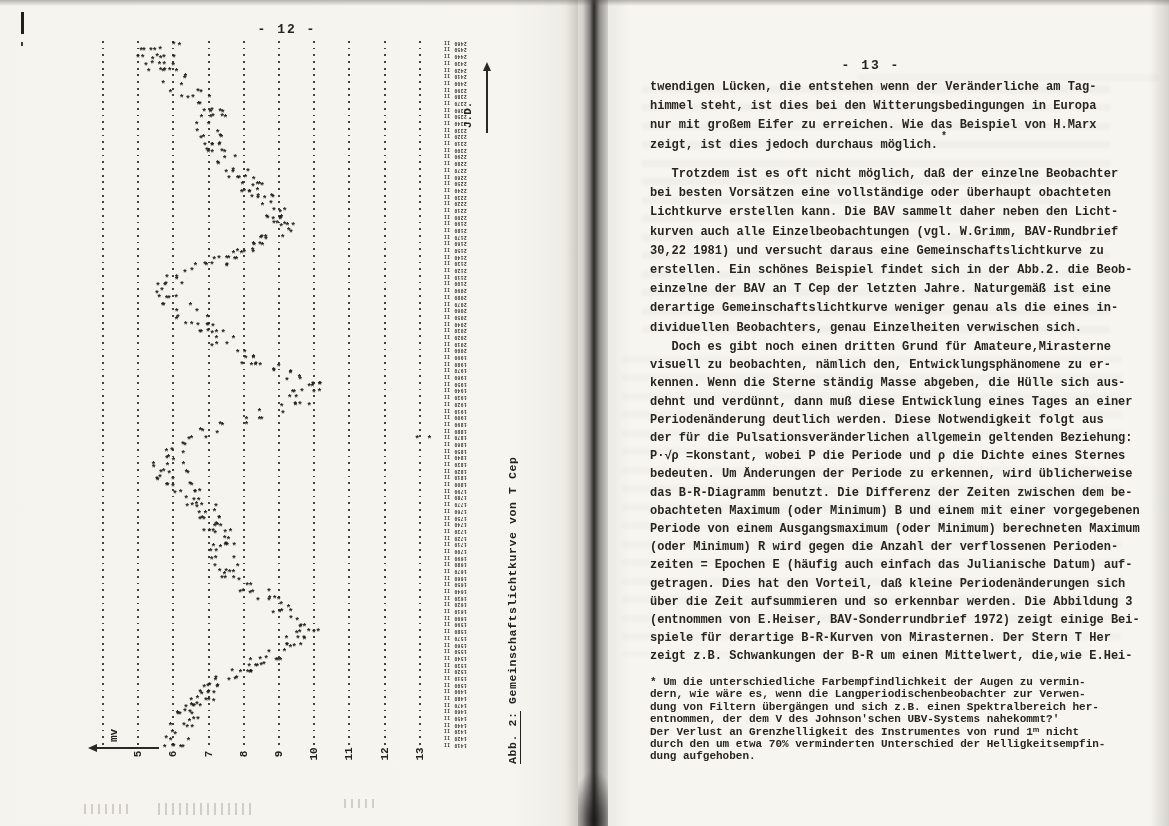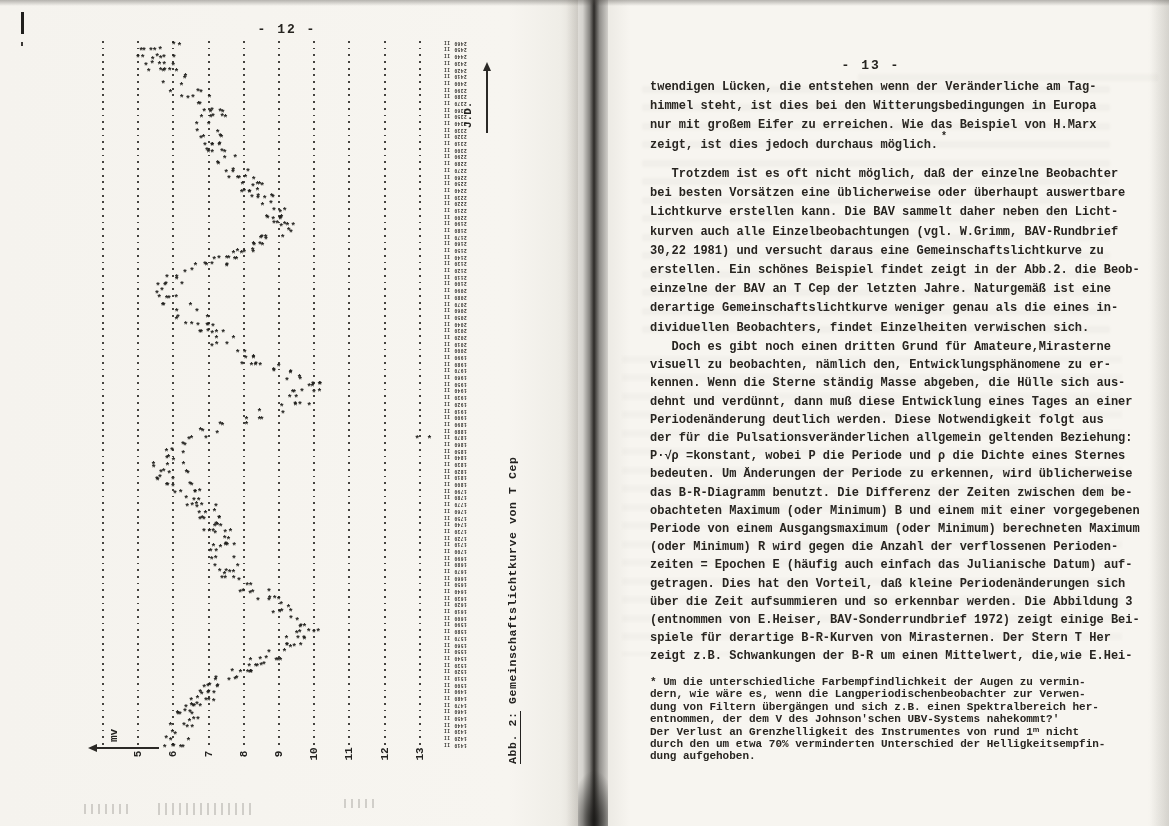--- a/index.html
+++ b/index.html
@@ -633,28 +633,28 @@
   <div id="page-right" class="page">
     <div class="hdr" style="left:208px;top:58px;">- 13 -</div>
 
     <div id="textblock">
 
     <div class="bodyline" style="left: 42px; top: 80px;">twendigen Lücken, die entstehen wenn der Veränderliche am Tag-</div>
         <div class="bodyline" style="left: 42px; top: 99.2px;">himmel steht, ist dies bei den Witterungsbedingungen in Europa</div>
         <div class="bodyline" style="left: 42px; top: 118.4px;">nur mit großem Eifer zu erreichen. Wie das Beispiel von H.Marx</div>
         <div class="bodyline" style="left: 42px; top: 137.6px;">zeigt, ist dies jedoch durchaus möglich.</div>
         <div class="bodyline" style="left: 42px; top: 167px;">   Trotzdem ist es oft nicht möglich, daß der einzelne Beobachter</div>
-        <div class="bodyline" style="left: 42px; top: 186.2px;">bei besten Vorsätzen eine üblicherweise oder überhaupt auswertbare</div>
+        <div class="bodyline" style="left: 42px; top: 186.2px;">bei besten Vorsätzen eine vollständige oder überhaupt obachteten</div>
         <div class="bodyline" style="left: 42px; top: 205.4px;">Lichtkurve erstellen kann. Die BAV sammelt daher neben den Licht-</div>
         <div class="bodyline" style="left: 42px; top: 224.6px;">kurven auch alle Einzelbeobachtungen (vgl. W.Grimm, BAV-Rundbrief</div>
         <div class="bodyline" style="left: 42px; top: 243.8px;">30,22 1981) und versucht daraus eine Gemeinschaftslichtkurve zu</div>
-        <div class="bodyline" style="left: 42px; top: 263px;">erstellen. Ein schönes Beispiel findet zeigt in der Abb.2. die Beob-</div>
+        <div class="bodyline" style="left: 42px; top: 263px;">erstellen. Ein schönes Beispiel findet sich in der Abb.2. die Beob-</div>
         <div class="bodyline" style="left: 42px; top: 282.2px;">einzelne der BAV an T Cep der letzten Jahre. Naturgemäß ist eine</div>
         <div class="bodyline" style="left: 42px; top: 301.4px;">derartige Gemeinschaftslichtkurve weniger genau als die eines in-</div>
-        <div class="bodyline" style="left: 42px; top: 320.6px;">dividuellen Beobachters, findet Einzelheiten verwischen sich.</div>
+        <div class="bodyline" style="left: 42px; top: 320.6px;">dividuellen Beobachters, genau Einzelheiten verwischen sich.</div>
         <div class="bodyline" style="left: 42px; top: 340px;">   Doch es gibt noch einen dritten Grund für Amateure,Mirasterne</div>
         <div class="bodyline" style="left: 42px; top: 358.2px;">visuell zu beobachten, nämlich den, Entwicklungsphänomene zu er-</div>
         <div class="bodyline" style="left: 42px; top: 376.4px;">kennen. Wenn die Sterne ständig Masse abgeben, die Hülle sich aus-</div>
         <div class="bodyline" style="left: 42px; top: 394.6px;">dehnt und verdünnt, dann muß diese Entwicklung eines Tages an einer</div>
         <div class="bodyline" style="left: 42px; top: 412.8px; font-family: Liberation Mono, monospace;">Periodenänderung deutlich werden. Diese Notwendigkeit folgt aus</div>
         <div class="bodyline" style="left: 42px; top: 431px;">der für die Pulsationsveränderlichen allgemein geltenden Beziehung:</div>
         <div class="bodyline" style="left: 42px; top: 449.2px;">P·√ρ =konstant, wobei P die Periode und ρ die Dichte eines Sternes</div>
         <div class="bodyline" style="left: 42px; top: 467.4px;">bedeuten. Um Änderungen der Periode zu erkennen, wird üblicherweise</div>
         <div class="bodyline" style="left: 42px; top: 485.6px;">das B-R-Diagramm benutzt. Die Differenz der Zeiten zwischen dem be-</div>
         <div class="bodyline" style="left: 42px; top: 503.8px;">obachteten Maximum (oder Minimum) B und einem mit einer vorgegebenen</div>

